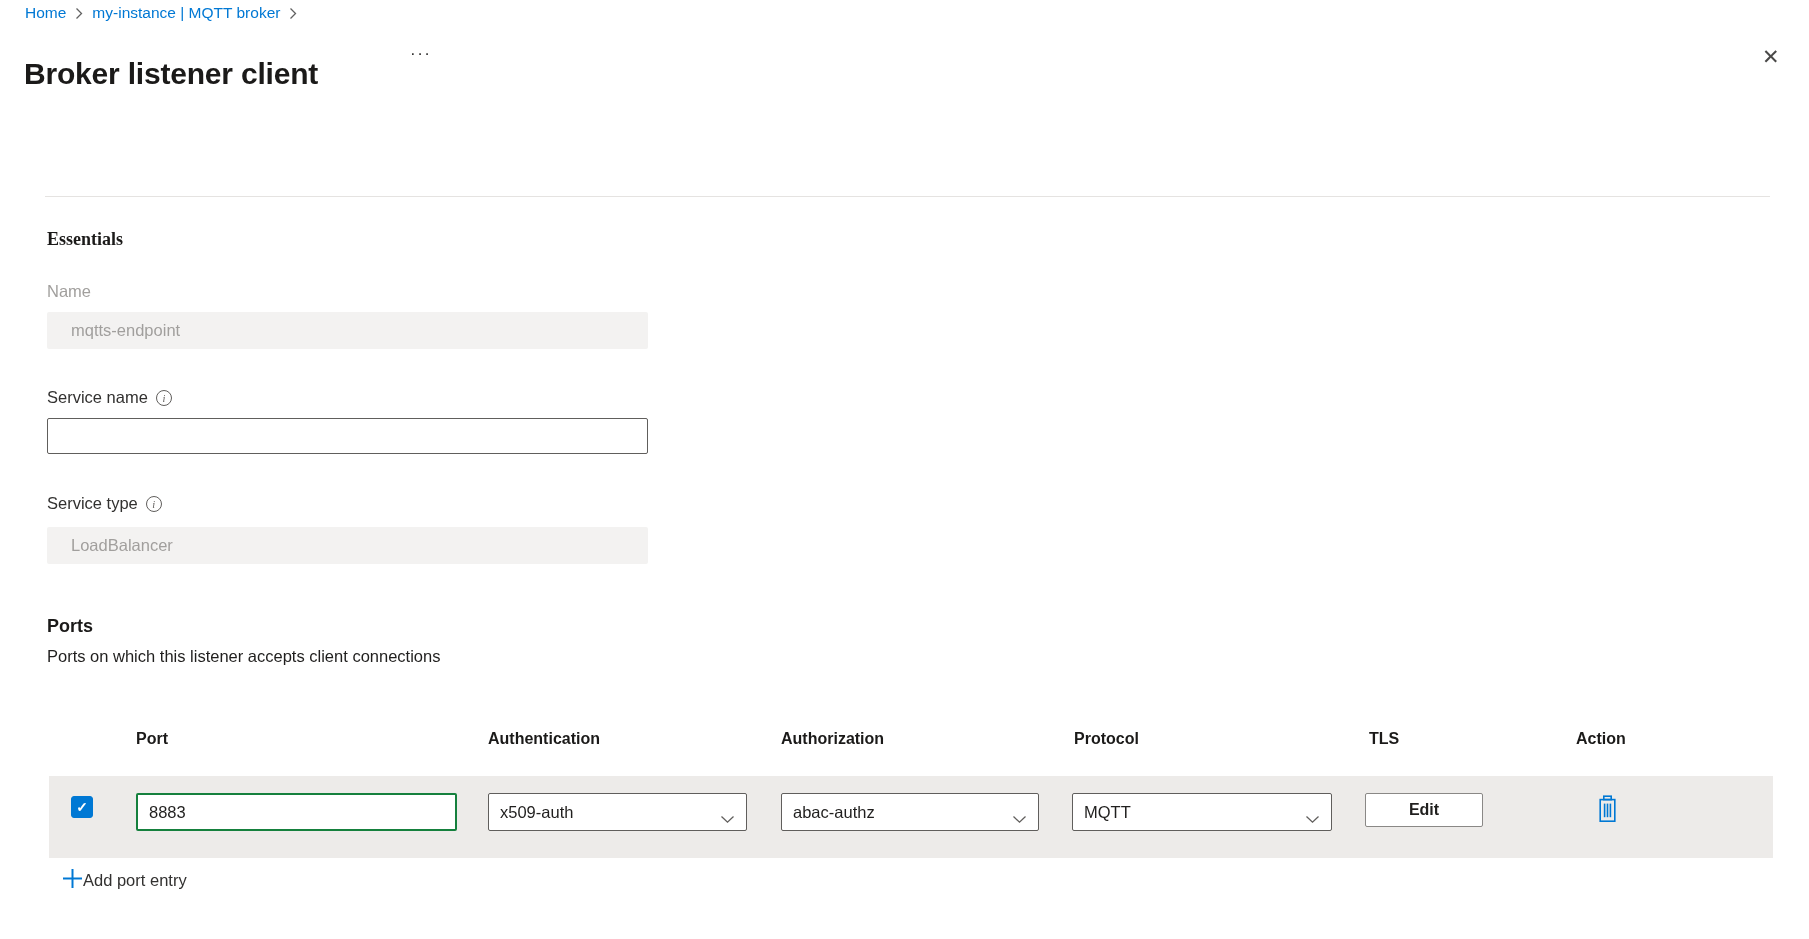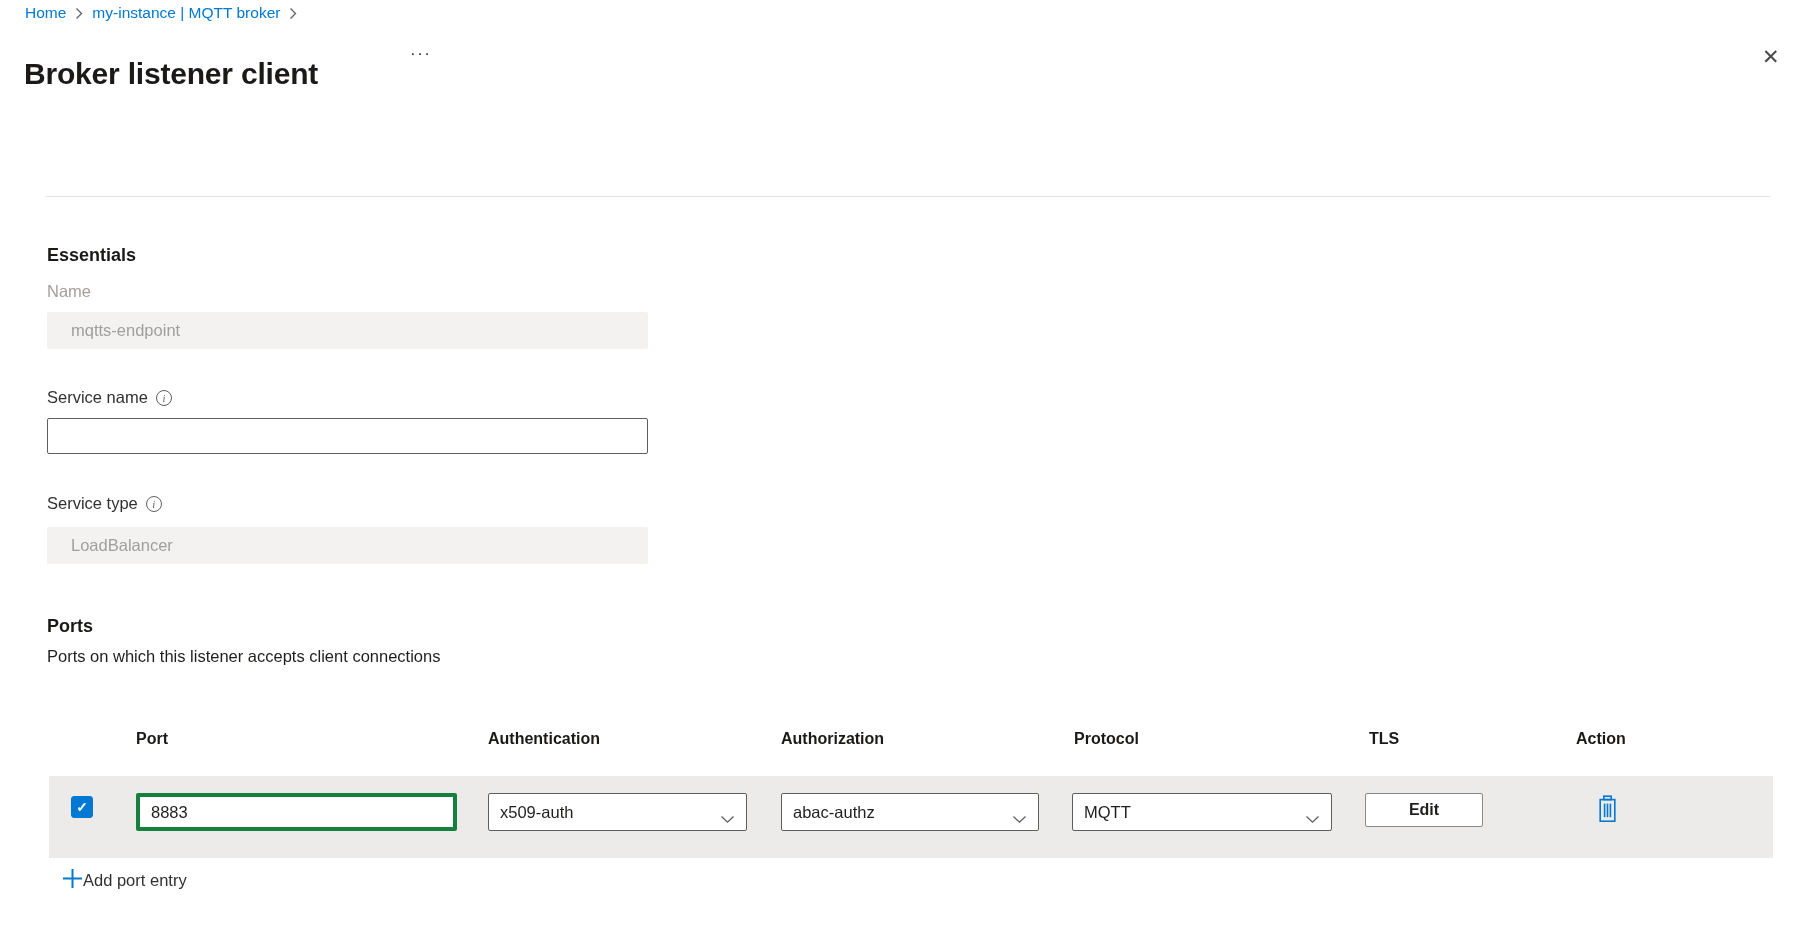--- a/index.html
+++ b/index.html
@@ -18,42 +18,42 @@
   .close-btn { position: absolute; left: 1762px; top: 46px; font-size: 21px; color: #4a4948; cursor: pointer; line-height: 1; font-weight: 400; }
 
   
   .toolbar { position: absolute; left: 47px; top: 148px; height: 34px; display: flex; align-items: center; }
   .tb-btn { display: flex; align-items: center; gap: 9px; height: 34px; padding: 0 14px 0 15px; cursor: pointer; font-size: 15.5px; color: #323130; background: transparent; border: none; font-family: inherit; }
   .tb-btn svg { display: block; }
   .section-divider { position: absolute; left: 45px; top: 196px; width: 1725px; height: 1px; background: #e5e3e1; }
 
   
   .h-section { position: absolute; left: 47px; font-size: 18px; font-weight: 700; color: #1b1a19; }
-  .h-essentials { top: 245px; }
+  .h-essentials { top: 229px; font-family: Liberation Serif, serif; }
   .field-label { position: absolute; left: 47px; font-size: 16.5px; display: flex; align-items: center; gap: 8px; }
   .label-name { top: 282px; color: #a19f9d; }
   .label-service-name { top: 388px; color: #323130; }
   .label-service-type { top: 494px; color: #323130; }
   .info-circle { width: 16px; height: 16px; border: 1px solid #605e5c; border-radius: 50%; display: inline-flex; align-items: center; justify-content: center; font-size: 10.5px; color: #605e5c; font-family: "Liberation Serif", serif; font-style: italic; margin-top: 1px; }
   .input-box { position: absolute; left: 47px; width: 601px; height: 37px; border-radius: 2px; font-size: 16.5px; }
   .readonly-box { background: #f3f2f1; color: #a19f9d; line-height: 37px; padding: 0 24px; border: none; }
   .box-name { top: 312px; }
   .box-service-type { top: 527px; }
   .text-input { top: 418px; height: 36px; background: #fff; border: 1px solid #605e5c; padding: 0 10px; font-family: inherit; color: #201f1e; }
 
   
   .h-ports { top: 616px; }
   .ports-desc { position: absolute; left: 47px; top: 647px; font-size: 16.5px; color: #201f1e; }
   .col-header { position: absolute; top: 730px; font-size: 16px; font-weight: 700; color: #1b1a19; }
   .col-port { left: 136px; } .col-auth { left: 488px; } .col-authz { left: 781px; text-align: right; }
   .col-protocol { left: 1074px; } .col-tls { left: 1369px; } .col-action { left: 1576px; }
 
   .port-row { position: absolute; left: 49px; top: 776px; width: 1724px; height: 82px; background: #edebe9; }
   .row-checkbox { position: absolute; left: 22px; top: 20px; width: 22px; height: 22px; background: #0078d4; border: 1px solid #0078d4; border-radius: 3px; color: #fff; display: flex; align-items: center; justify-content: center; font-size: 14px; font-weight: 700; cursor: pointer; }
-  .row-port-input { position: absolute; left: 87px; top: 17px; width: 321px; height: 38px; border: 4px solid #15803d; border-radius: 2px; background: #fff; font-size: 16.5px; color: #201f1e; padding: 0 11px; font-family: inherit; }
+  .row-port-input { position: absolute; left: 87px; top: 17px; width: 321px; height: 38px; border: 2px solid #15803d; border-radius: 2px; background: #fff; font-size: 16.5px; color: #201f1e; padding: 0 11px; font-family: inherit; }
   .combobox { position: absolute; top: 17px; height: 38px; background: #fff; border: 1px solid #605e5c; border-radius: 2px; display: flex; align-items: center; padding: 0 34px 0 11px; font-size: 16.5px; color: #201f1e; cursor: pointer; }
   .combobox .chev { position: absolute; right: 11px; top: 15px; }
   .cb-auth { left: 439px; width: 259px; }
   .cb-authz { left: 732px; width: 258px; }
   .cb-protocol { left: 1023px; width: 260px; }
   .edit-btn { position: absolute; left: 1316px; top: 17px; width: 118px; height: 34px; background: #fff; border: 1px solid #8a8886; border-radius: 2px; font-size: 16px; font-weight: 700; color: #201f1e; display: flex; align-items: center; justify-content: center; cursor: pointer; font-family: inherit; }
   .trash-btn { position: absolute; left: 1546px; top: 19px; width: 24px; height: 30px; background: transparent; border: none; cursor: pointer; padding: 0; }
 
   .add-entry { position: absolute; left: 62px; top: 868px; display: flex; align-items: center; cursor: pointer; background: transparent; border: none; padding: 0; font-family: inherit; font-size: 16.5px; color: #323130; }
 </style>

